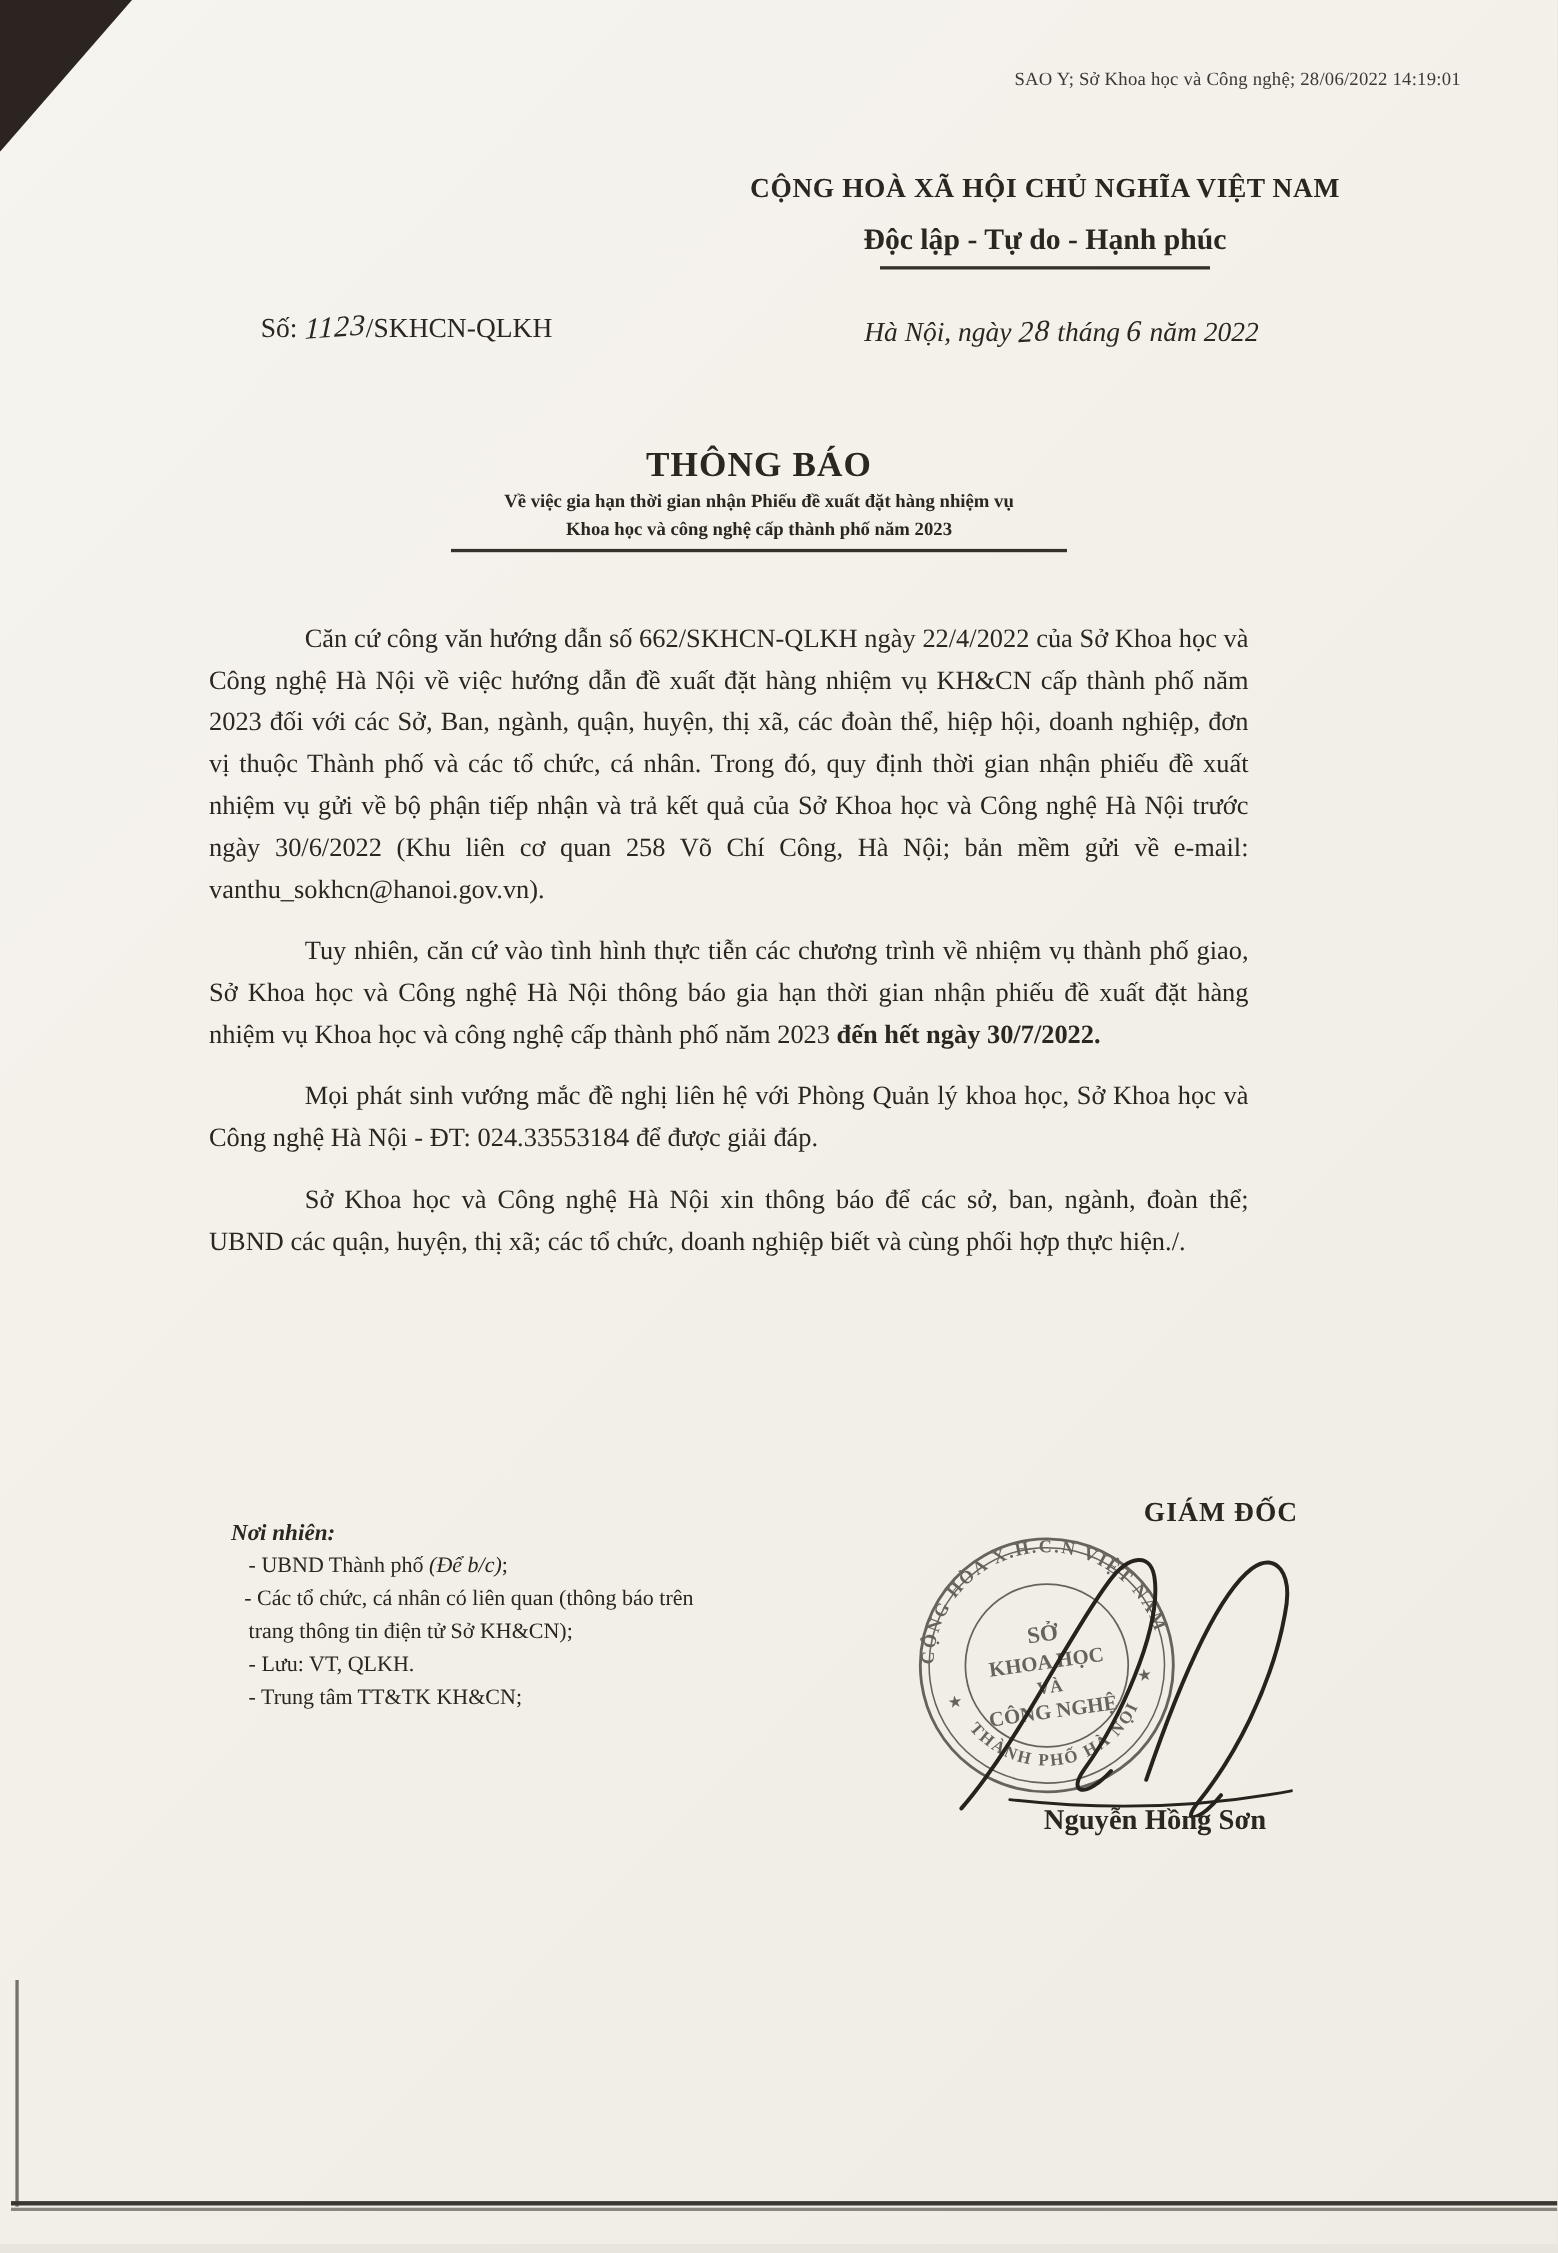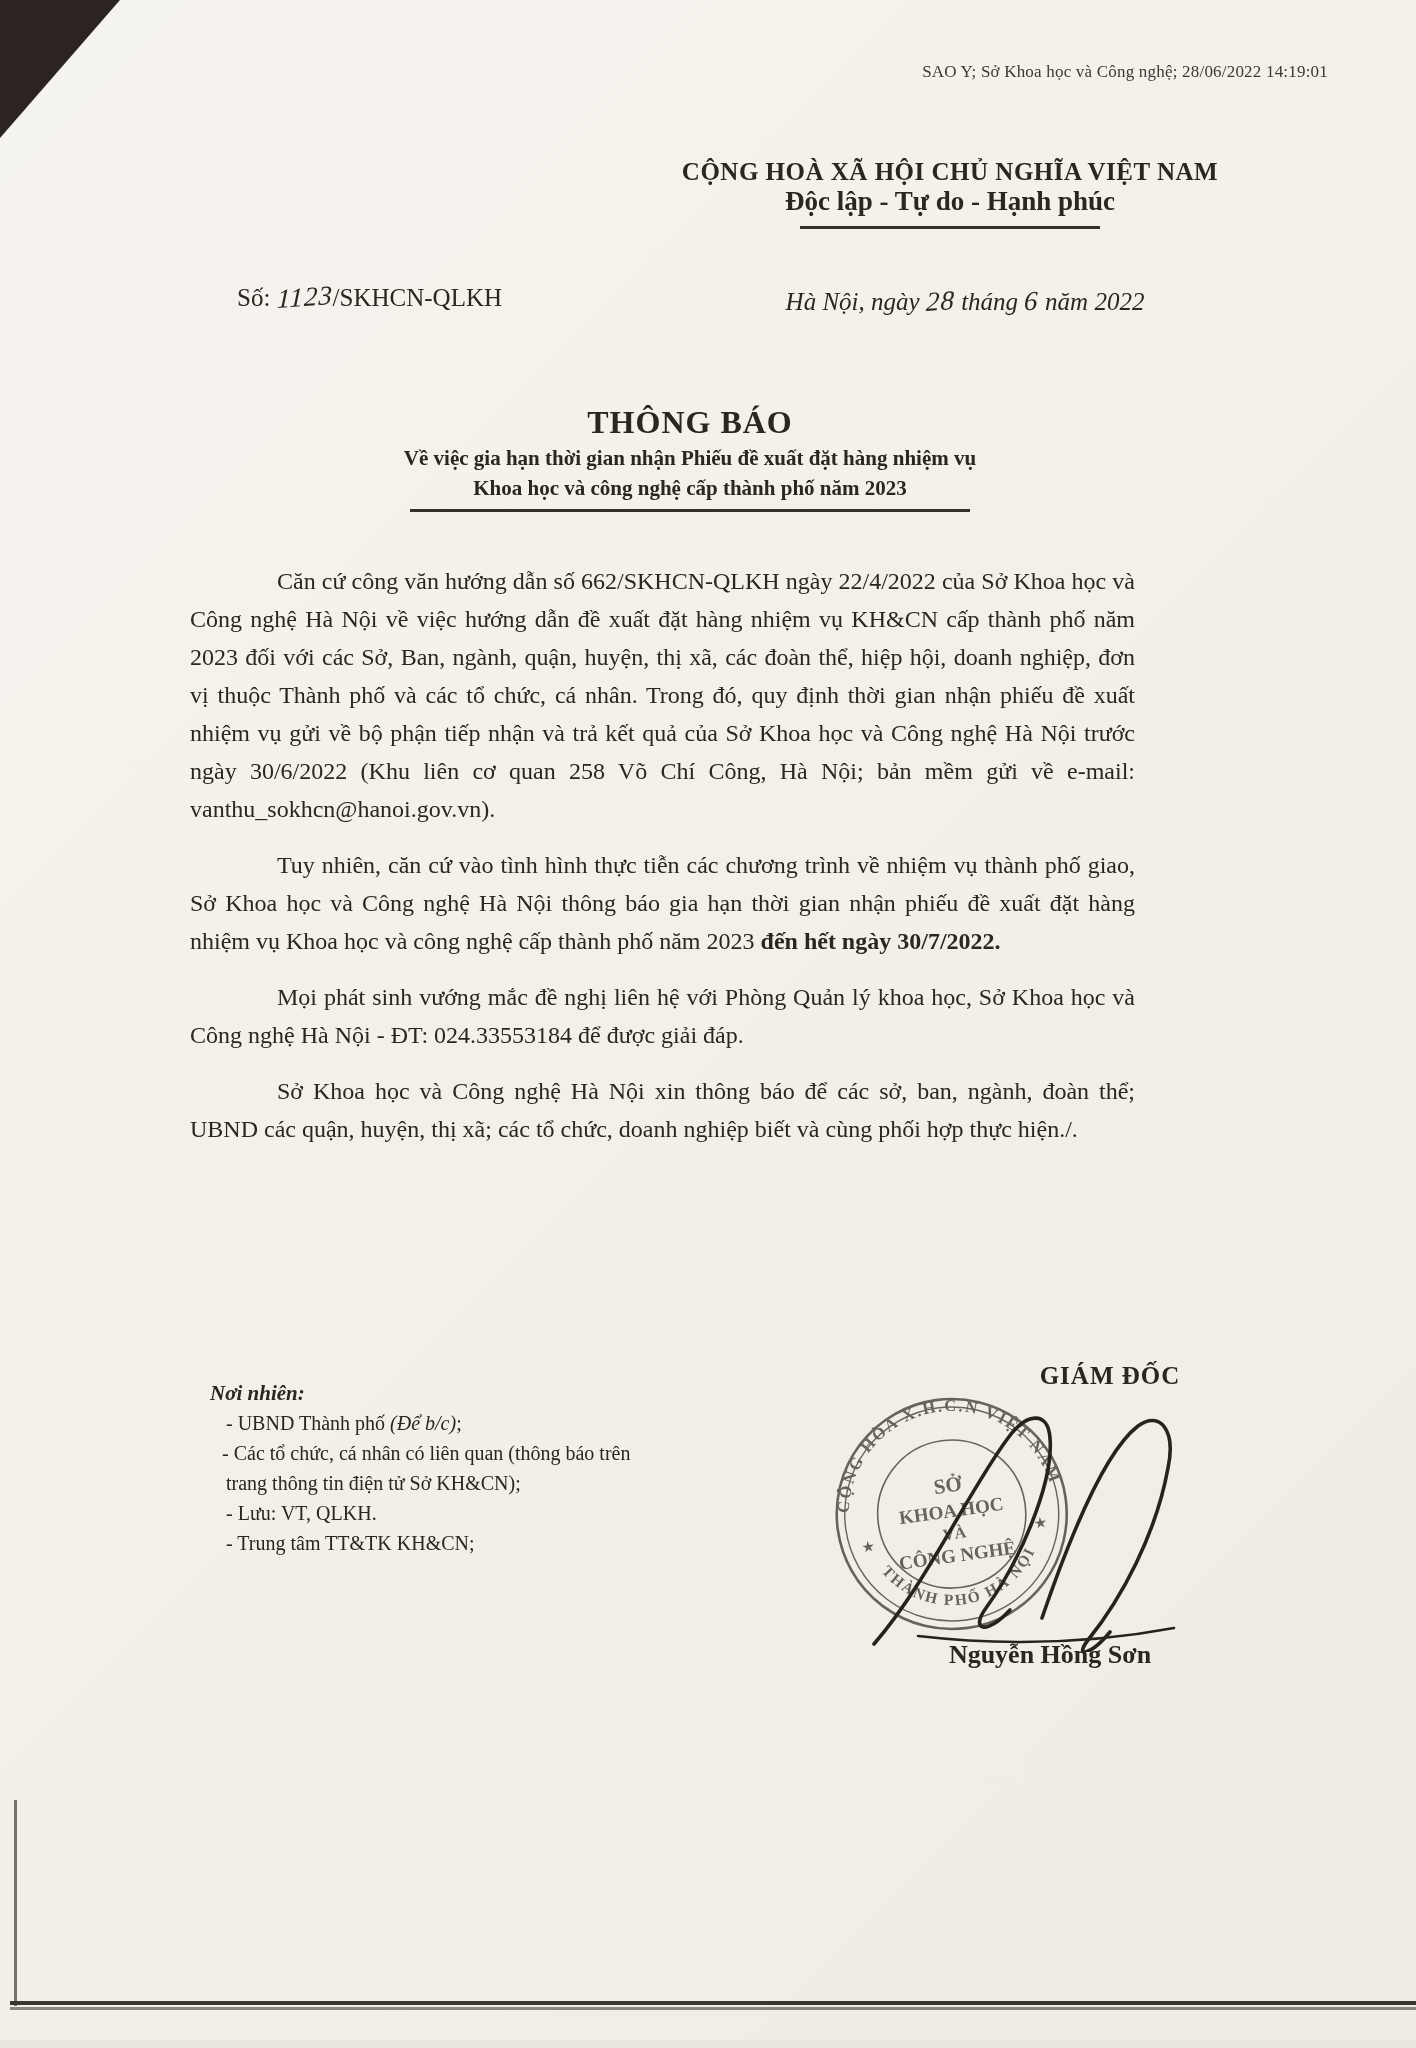--- a/index.html
+++ b/index.html
@@ -28,30 +28,30 @@
     font-size:17px;color:#3c3835;letter-spacing:.2px;
   }
 
   .hdr-left{position:absolute;left:150px;top:158px;width:480px;text-align:center;}
   .hdr-left .l1{font-size:26px;letter-spacing:1.5px;}
   .hdr-left .l2{font-size:26px;font-weight:bold;letter-spacing:.5px;margin-top:6px;}
   .hdr-left .rule{width:214px;height:3px;background:#34302a;margin:10px auto 0;}
 
   .hdr-right{position:absolute;left:665px;top:158px;width:570px;text-align:center;}
   .hdr-right .l1{font-size:25px;font-weight:bold;letter-spacing:.5px;}
-  .hdr-right .l2{font-size:27px;font-weight:bold;margin-top:0;}
+  .hdr-right .l2{font-size:27px;font-weight:bold;margin-top:16px;}
   .hdr-right .rule{width:300px;height:3px;background:#34302a;margin:9px auto 0;}
 
   .doc-number{position:absolute;left:237px;top:282px;font-size:25px;}
   .handwritten{font-style:italic;display:inline-block;transform:rotate(-4deg) skewX(-6deg);font-size:27px;letter-spacing:1px;}
   .date-line{position:absolute;left:755px;top:286px;width:420px;font-size:25px;font-style:italic;text-align:center;}
 
   .title-block{position:absolute;left:210px;top:404px;width:960px;text-align:center;}
   .title-main{font-size:32px;font-weight:bold;letter-spacing:1px;}
-  .title-sub{font-size:21px;font-weight:bold;margin-top:5px;}
+  .title-sub{font-size:17px;font-weight:bold;margin-top:5px;}
   .title-rule{width:560px;height:3px;background:#34302a;margin:8px auto 0;}
 
   .body-col{position:absolute;left:190px;top:562px;width:945px;font-size:24px;line-height:38px;text-align:justify;}
   .body-col p{margin:0 0 18px 0;text-indent:87px;}
   .closing{position:relative;margin-top:2px;text-indent:87px;}
   .closing-squiggle{position:absolute;left:342px;top:-40px;}
 
   .recipients{position:absolute;left:210px;top:1378px;width:450px;font-size:20px;line-height:30px;}
   .recipients .title{font-weight:bold;font-style:italic;font-size:21px;}
   .recipients .item{margin-left:16px;}

